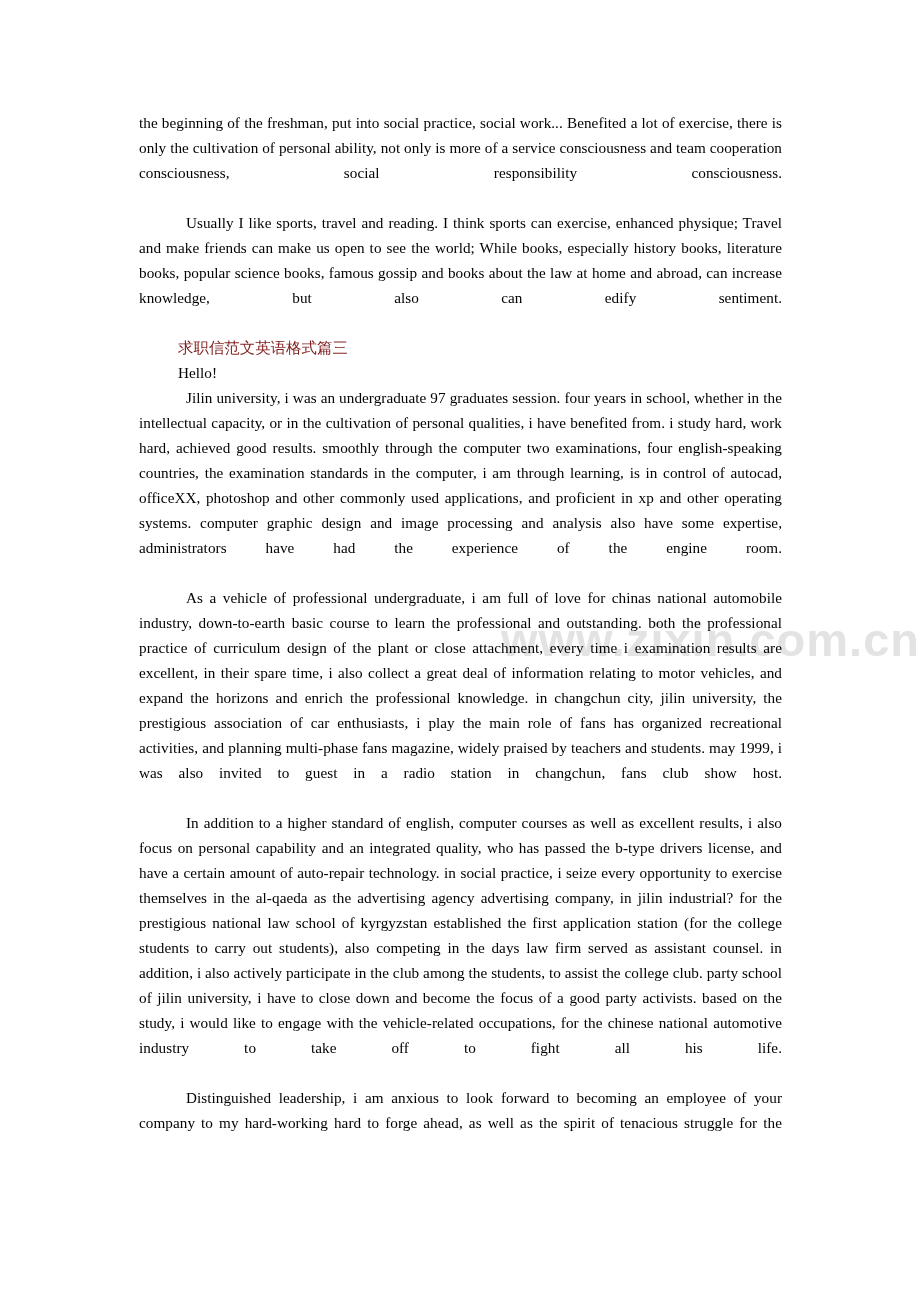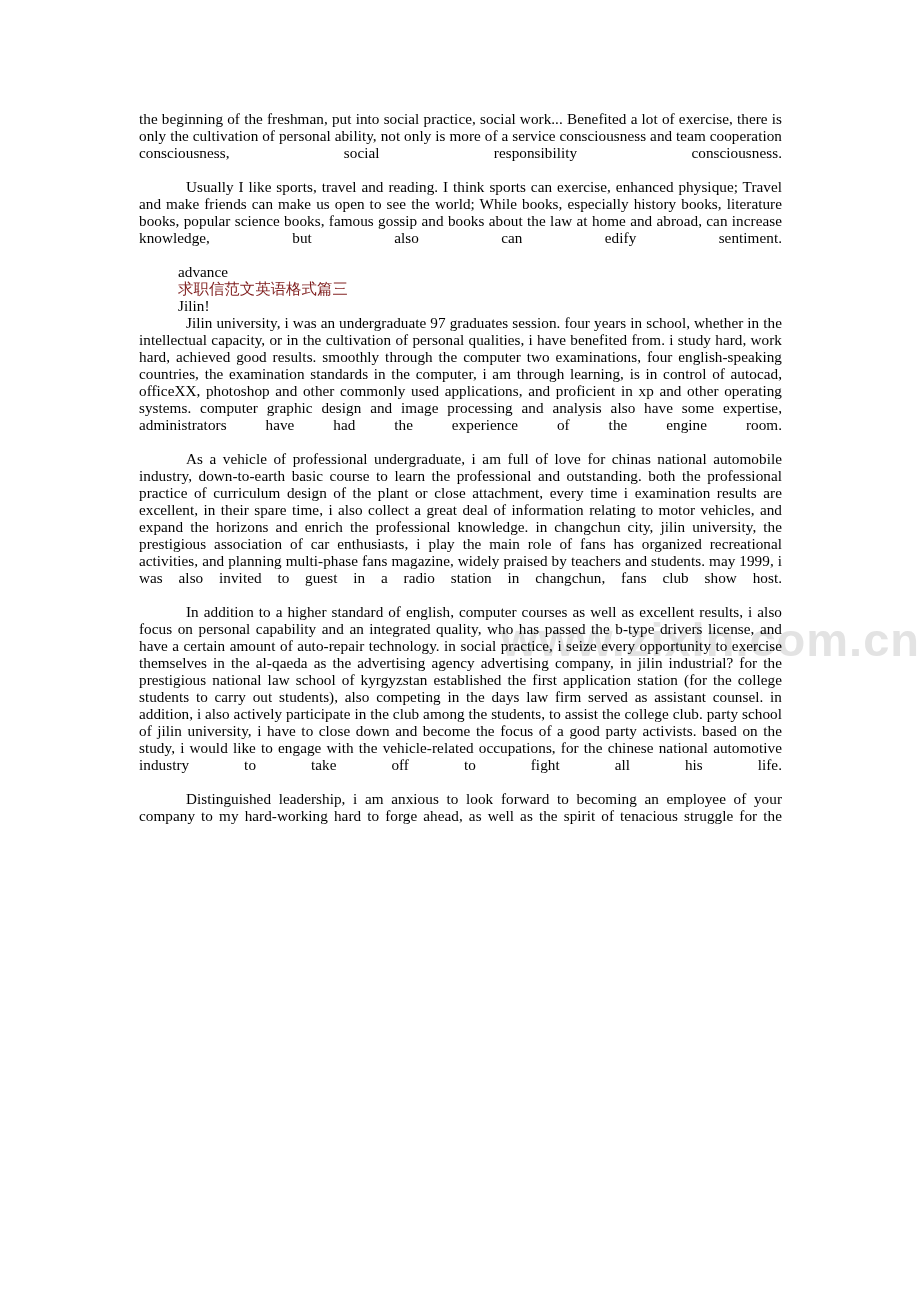--- a/index.html
+++ b/index.html
@@ -45,21 +45,21 @@
     position: absolute;
     left: 139px;
     top: 110px;
     width: 643px;
     z-index: 2;
   }
 
   p {
     margin: 0;
     font-size: 15.2px;
-    line-height: 17px;
+    line-height: 25px;
     text-align: justify;
     text-justify: inter-word;
     letter-spacing: 0.05px;
   }
 
   
   p.indent {
     text-indent: 47px;
   }
   
@@ -100,27 +100,26 @@
   <div class="watermark">www.zixin.com.cn</div>
 
   <div class="content">
 
     <p class="flush">the beginning of the freshman, put into social practice, social work... Benefited a lot of exercise, there is only the cultivation of personal ability, not only is more of a service consciousness and team cooperation consciousness, social responsibility consciousness.</p>
 
     <p class="indent">Usually I like sports, travel and reading. I think sports can exercise, enhanced physique; Travel and make friends can make us open to see the world; While books, especially history books, literature books, popular science books, famous gossip and books about the law at home and abroad, can increase knowledge, but also can edify sentiment.</p>
 
 
 
-    <p class="line">advance</p>
 
 
     <p class="heading-cn">求职信范文英语格式篇三</p>
 
 
-    <p class="line">Jilin!</p>
+    <p class="line">Hello!</p>
 
     <p class="indent">Jilin university, i was an undergraduate 97 graduates session. four years in school, whether in the intellectual capacity, or in the cultivation of personal qualities, i have benefited from. i study hard, work hard, achieved good results. smoothly through the computer two examinations, four english-speaking countries, the examination standards in the computer, i am through learning, is in control of autocad, officeXX, photoshop and other commonly used applications, and proficient in xp and other operating systems. computer graphic design and image processing and analysis also have some expertise, administrators have had the experience of the engine room.</p>
 
     <p class="indent">As a vehicle of professional undergraduate, i am full of love for chinas national automobile industry, down-to-earth basic course to learn the professional and outstanding. both the professional practice of curriculum design of the plant or close attachment, every time i examination results are excellent, in their spare time, i also collect a great deal of information relating to motor vehicles, and expand the horizons and enrich the professional knowledge. in changchun city, jilin university, the prestigious association of car enthusiasts, i play the main role of fans has organized recreational activities, and planning multi-phase fans magazine, widely praised by teachers and students. may 1999, i was also invited to guest in a radio station in changchun, fans club show host.</p>
 
     <p class="indent">In addition to a higher standard of english, computer courses as well as excellent results, i also focus on personal capability and an integrated quality, who has passed the b-type drivers license, and have a certain amount of auto-repair technology. in social practice, i seize every opportunity to exercise themselves in the al-qaeda as the advertising agency advertising company, in jilin industrial? for the prestigious national law school of kyrgyzstan established the first application station (for the college students to carry out students), also competing in the days law firm served as assistant counsel. in addition, i also actively participate in the club among the students, to assist the college club. party school of jilin university, i have to close down and become the focus of a good party activists. based on the study, i would like to engage with the vehicle-related occupations, for the chinese national automotive industry to take off to fight all his life.</p>
 
     <p class="indent">Distinguished leadership, i am anxious to look forward to becoming an employee of your company to my hard-working hard to forge ahead, as well as the spirit of tenacious struggle for the</p>
 
   </div>

